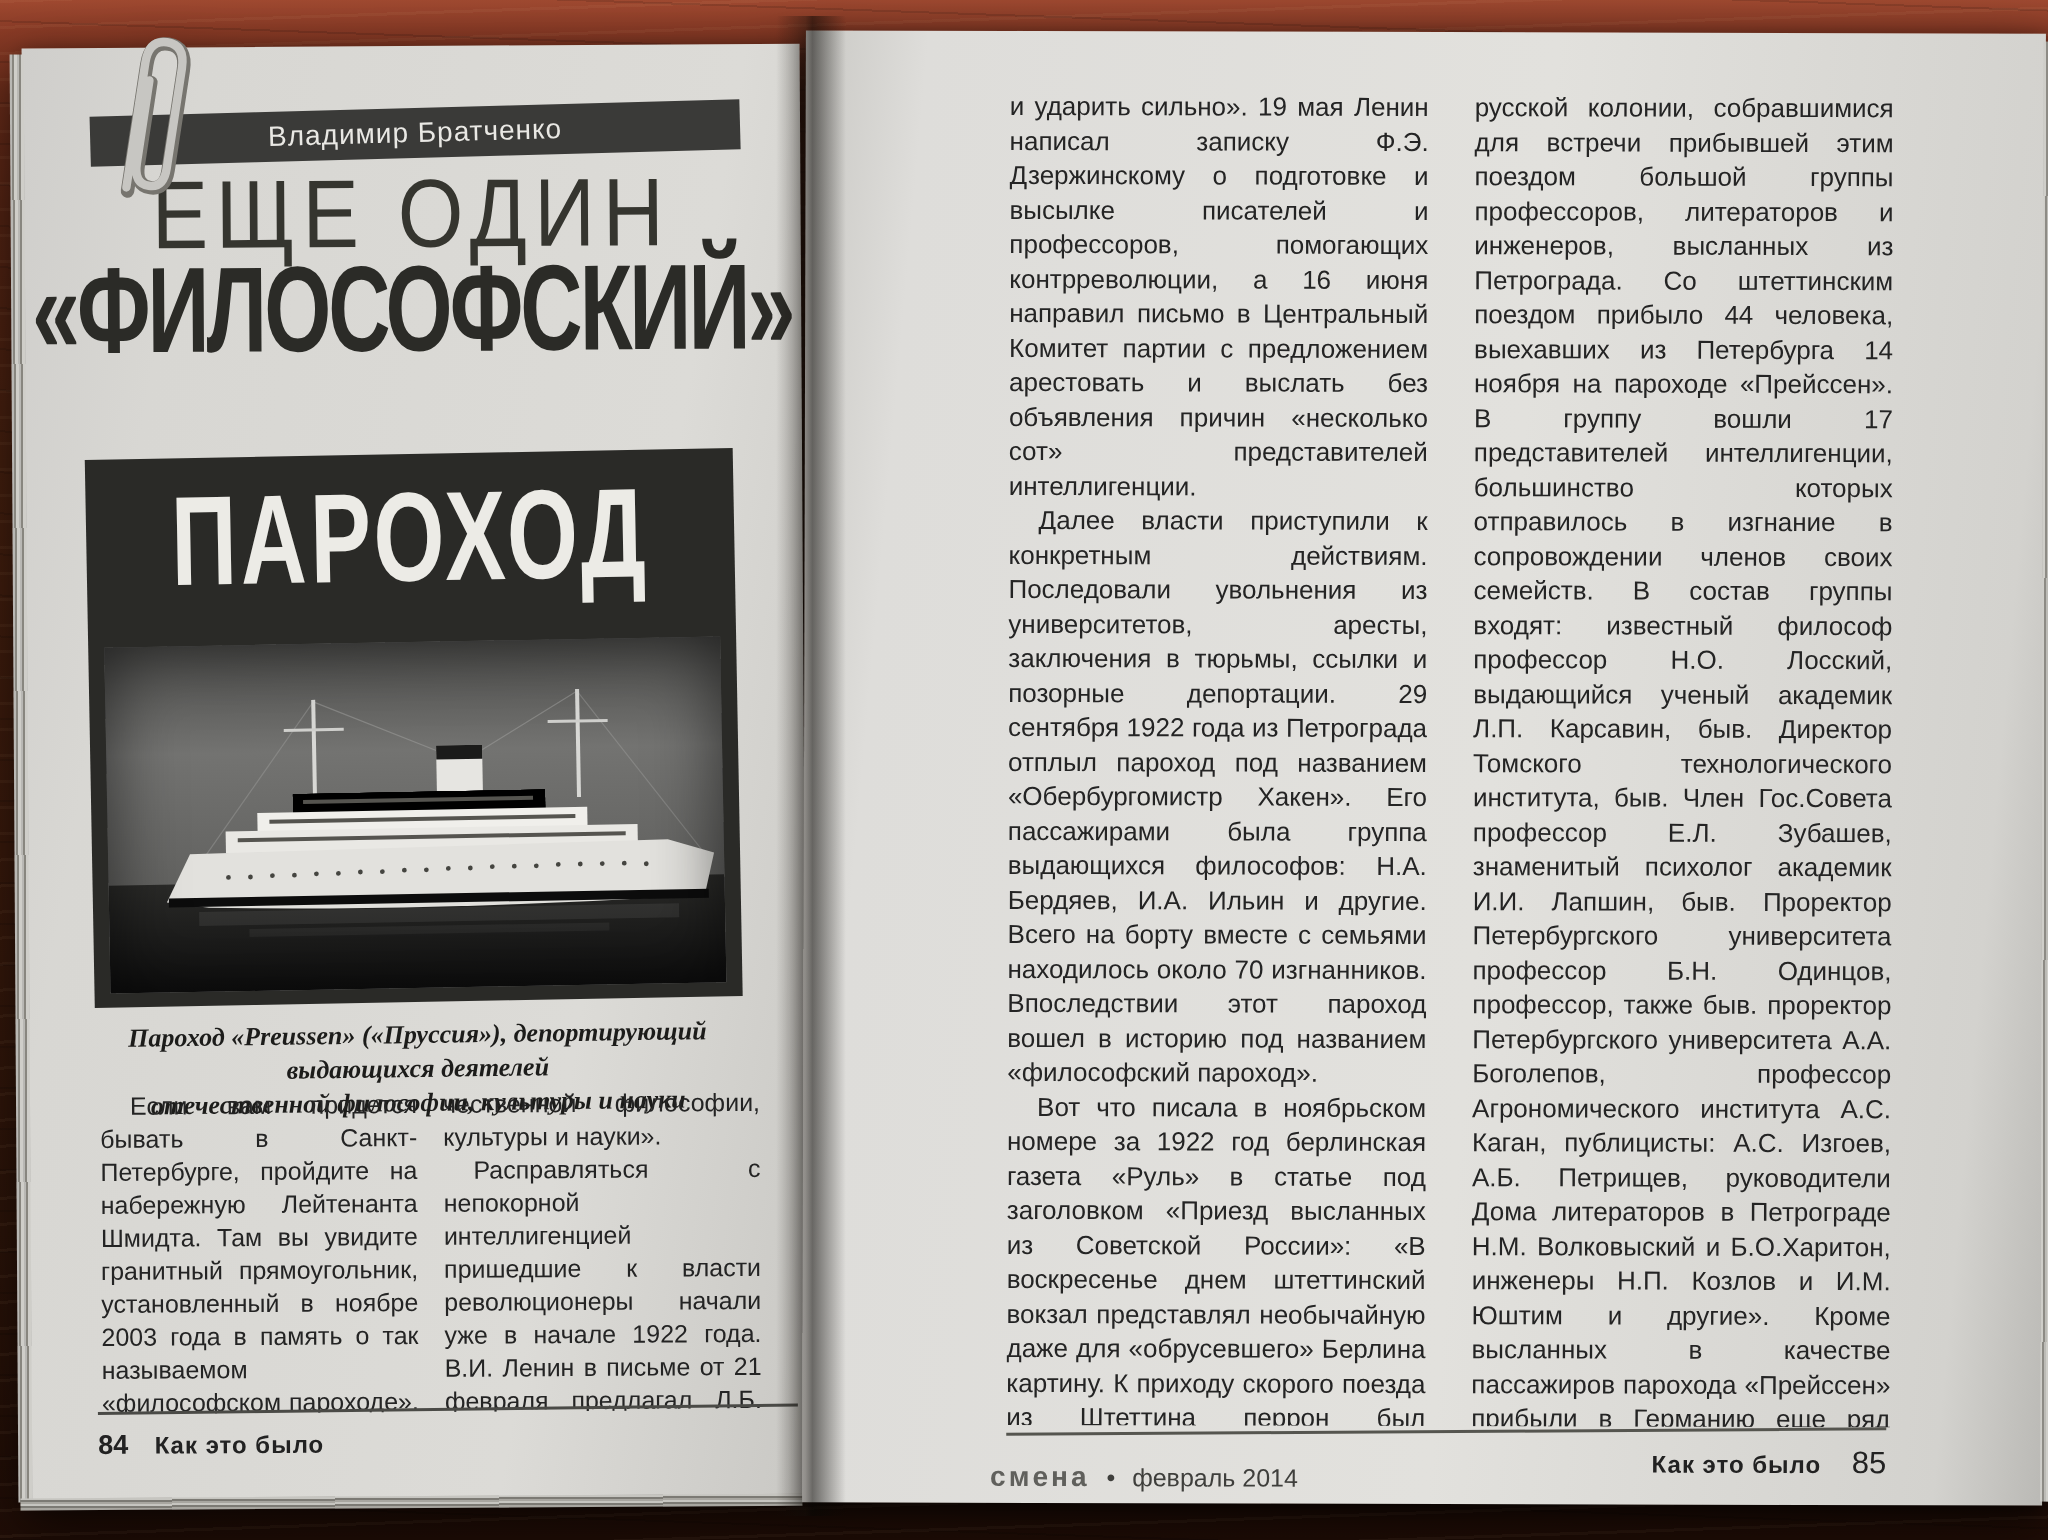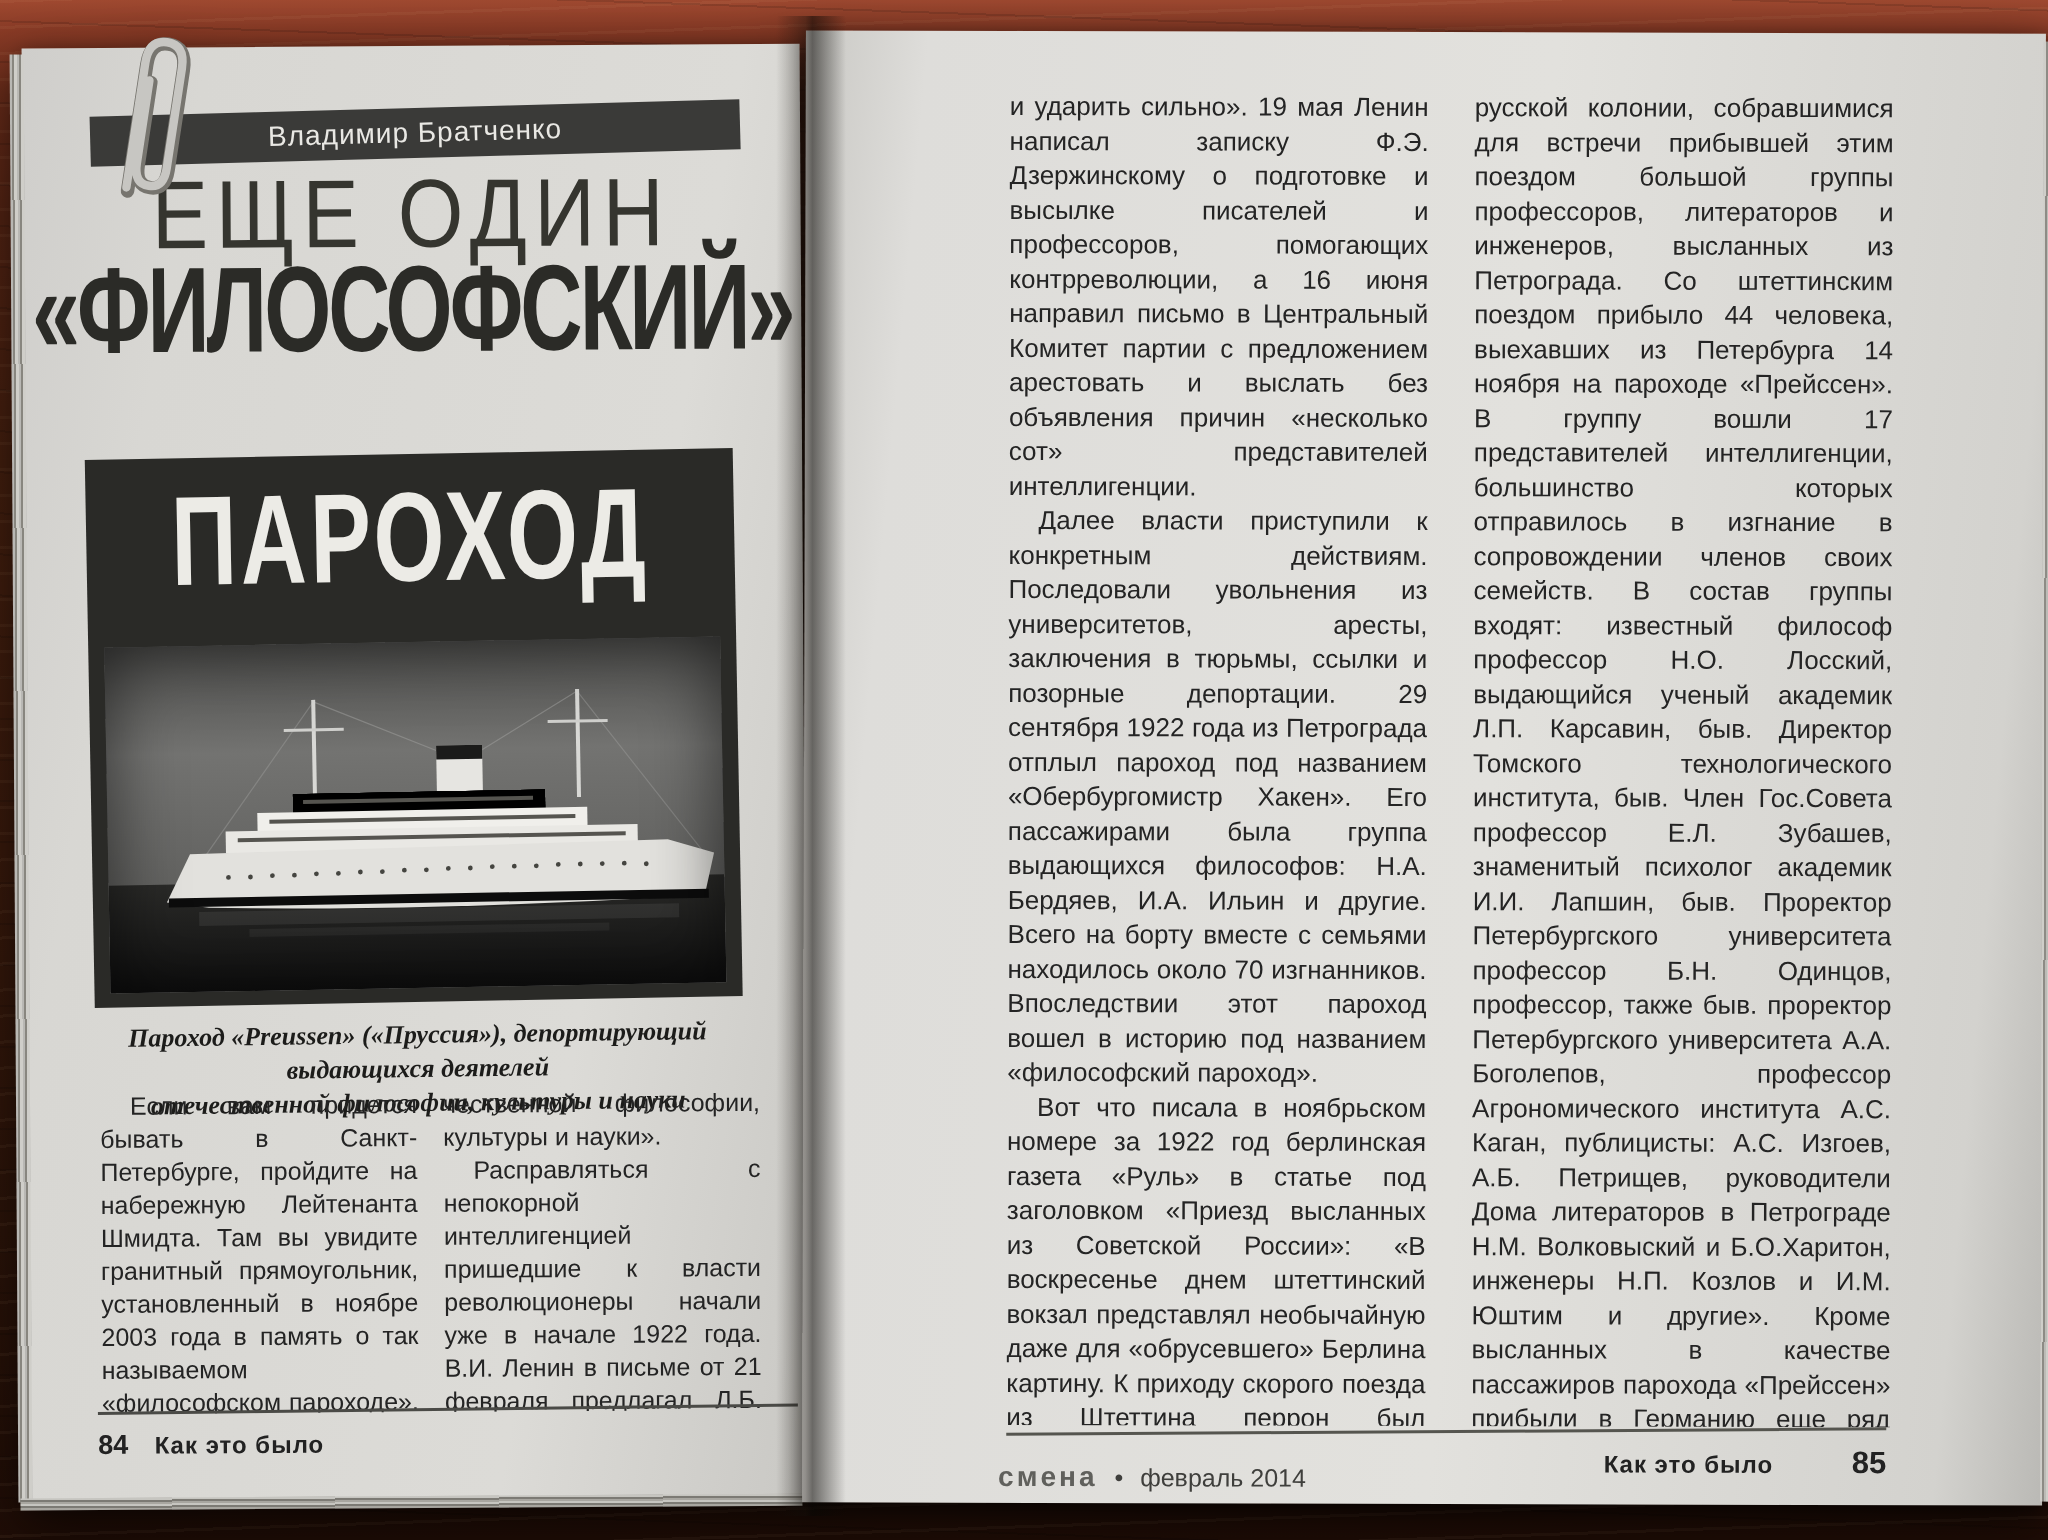--- a/index.html
+++ b/index.html
@@ -60,22 +60,22 @@
   .cols-left .col p{font-size:25px;line-height:33px;}
   .col p.cont{text-indent:0;}
   
   .rule-left{position:absolute;left:68px;top:1362px;width:700px;height:3px;background:#4a4a46;transform:rotate(-.35deg);}
   .footer-left{position:absolute;left:68px;top:1382px;width:640px;color:#222;}
   .footer-left .num{font-size:27px;font-weight:bold;}
   .footer-left .sec{font-size:24px;font-weight:bold;margin-left:22px;letter-spacing:1px;}
   .rule-right{position:absolute;left:204px;top:1398px;width:880px;height:3px;background:#55554f;transform:rotate(-.5deg);}
   .footer-right-sec{position:absolute;left:204px;top:1412px;width:880px;text-align:right;color:#222;}
   .footer-right-sec .sec{font-size:24px;font-weight:bold;letter-spacing:1px;margin-right:26px;}
-  .footer-right-sec .num{font-size:31px;font-weight:bold;margin-left:48px;}
-  .footer-right-mag{position:absolute;left:196px;top:1430px;color:#3f3f3c;font-size:25px;}
+  .footer-right-sec .num{font-size:31px;font-weight:normal;}
+  .footer-right-mag{position:absolute;left:188px;top:1430px;color:#3f3f3c;font-size:25px;}
   .footer-right-mag .logo{font-weight:bold;color:#60605c;letter-spacing:3px;font-size:28px;}
   .footer-right-mag .dot{margin:0 10px;color:#3f3f3c;}
 </style>
 </head>
 <body>
 
 <div class="viewport">
   <div class="spread">
 
     <div class="page page-left">

